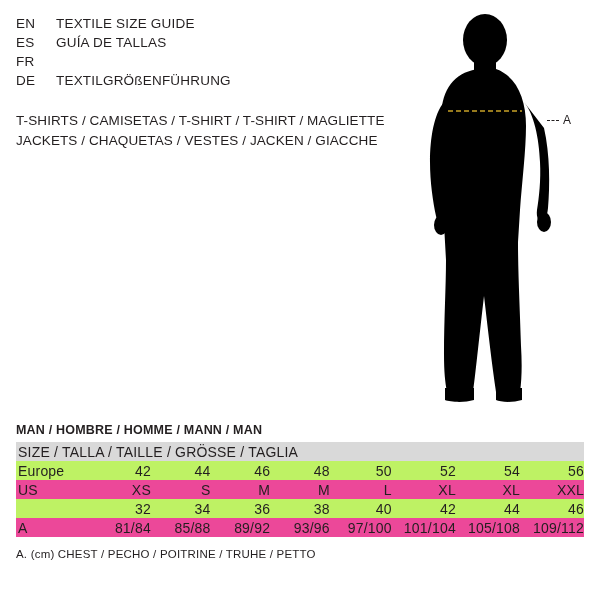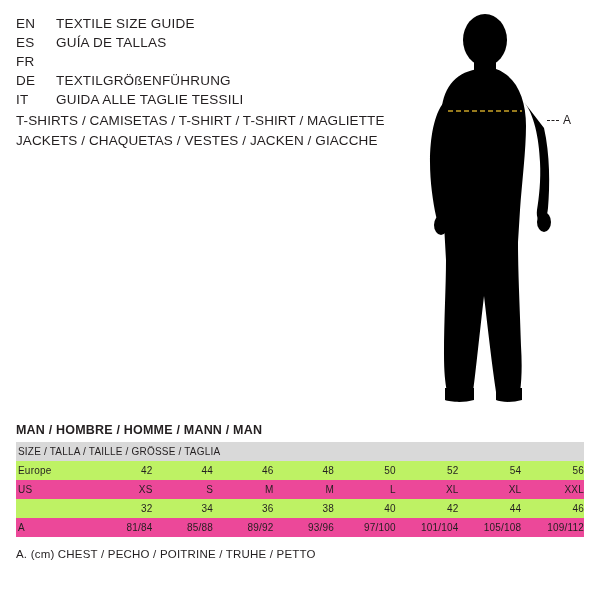--- a/index.html
+++ b/index.html
@@ -94,21 +94,21 @@
     font-size: 12.5px;
     font-weight: bold;
     letter-spacing: 0.2px;
   }
   table.size-table {
     position: absolute;
     left: 16px;
     top: 442px;
     width: 568px;
     border-collapse: collapse;
-    font-size: 10px;
+    font-size: 14px;
   }
   table.size-table td {
     padding: 0;
     height: 19px;
     vertical-align: middle;
     letter-spacing: 0.2px;
   }
   .row-head td {
     background: #d9d9d9;
     font-weight: normal;
@@ -149,24 +149,20 @@
     <div class="lang-row">
       <div class="lang-code">ES</div>
       <div class="lang-text">GUÍA DE TALLAS</div>
     </div>
     <div class="lang-row">
       <div class="lang-code">FR</div>
     </div>
     <div class="lang-row">
       <div class="lang-code">DE</div>
       <div class="lang-text">TEXTILGRÖßENFÜHRUNG</div>
-    </div>
-    <div class="lang-row">
-      <div class="lang-code">IT</div>
-      <div class="lang-text">GUIDA ALLE TAGLIE TESSILI</div>
     </div>
   </div>
 
   <div class="category-block">
     <div class="category-line">T-SHIRTS / CAMISETAS / T-SHIRT / T-SHIRT / MAGLIETTE</div>
     <div class="category-line">JACKETS / CHAQUETAS / VESTES / JACKEN / GIACCHE</div>
   </div>
 
   <div class="figure-wrap">
     <svg width="200" height="400" viewBox="0 0 200 400">

